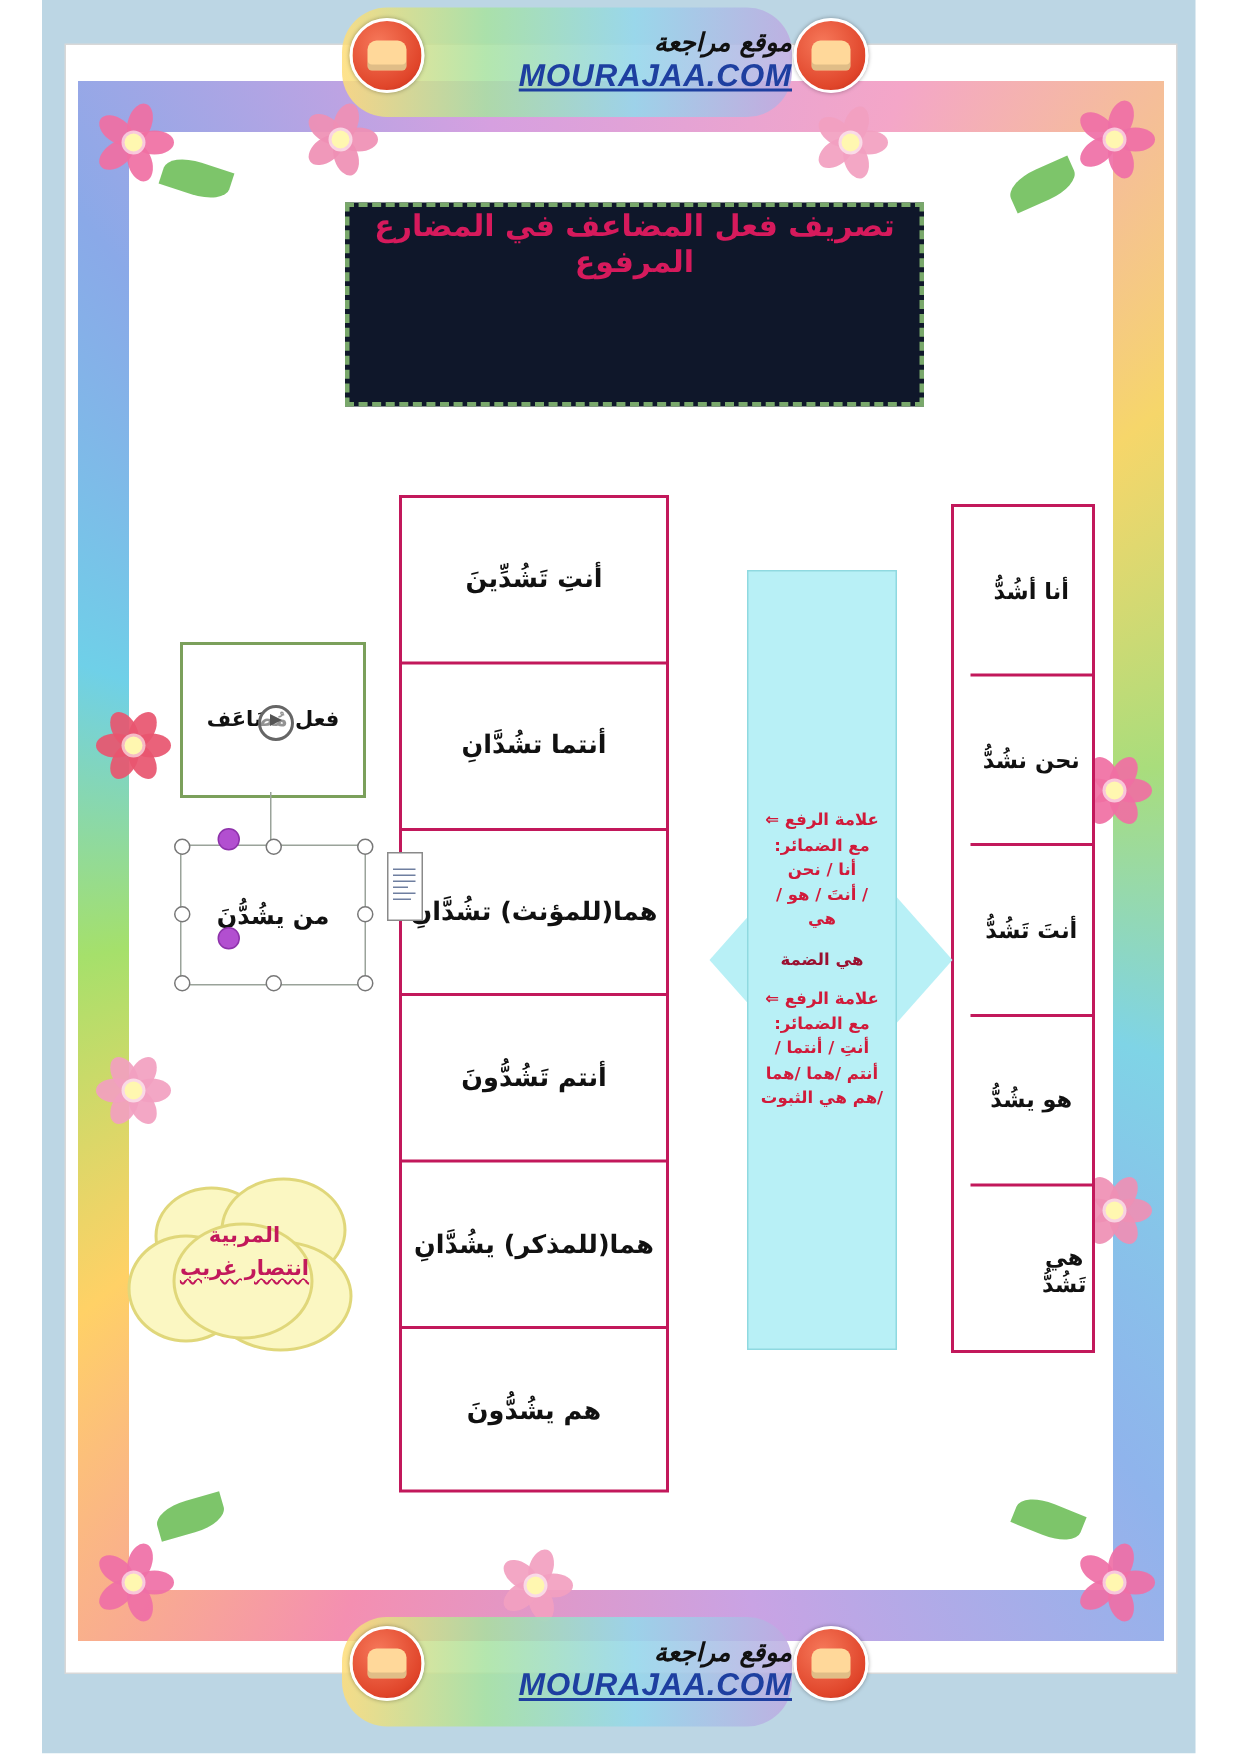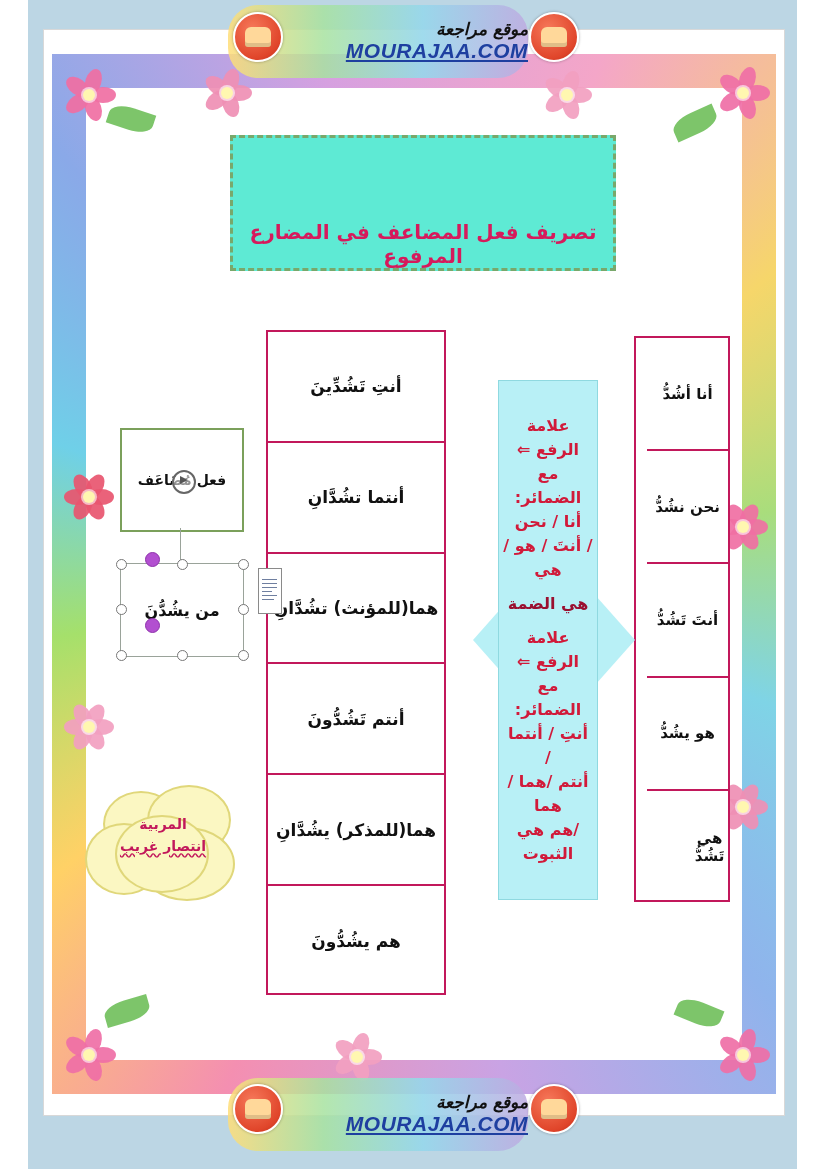--- a/index.html
+++ b/index.html
@@ -139,23 +139,23 @@
   }
 
   
   .content { position: absolute; left: 0; top: 0; width: 825px; height: 1169px; z-index: 10; }
 
   .title-box {
     position: absolute;
     left: 230px; top: 135px;
     width: 380px; height: 130px;
     border: 3px dashed #79a86b;
-    background: #5eead4;
-    display: flex;
-    align-items: flex-end;
+    background: #0f172a;
+    display: flex;
+    align-items: flex-start;
     justify-content: center;
   }
   .title-box .title-text {
     font-size: 20px;
     font-weight: bold;
     color: #d61a5c;
     text-align: center;
     font-family: "DejaVu Sans", sans-serif;
     direction: rtl;
   }
@@ -214,21 +214,21 @@
     border: 1px solid #8fd9e0;
     box-sizing: border-box;
     display: flex;
     flex-direction: column;
     align-items: center;
     justify-content: center;
     padding: 6px 4px;
     direction: rtl;
   }
   .arrow-line {
-    font-size: 16px;
+    font-size: 11px;
     color: #d11a3a;
     font-weight: bold;
     line-height: 1.5;
     text-align: center;
     font-family: "DejaVu Sans", sans-serif;
     width: 100%;
   }
   .arrow-line.dark { color: #9a1030; }
   .arrow-gap { height: 10px; }
 

